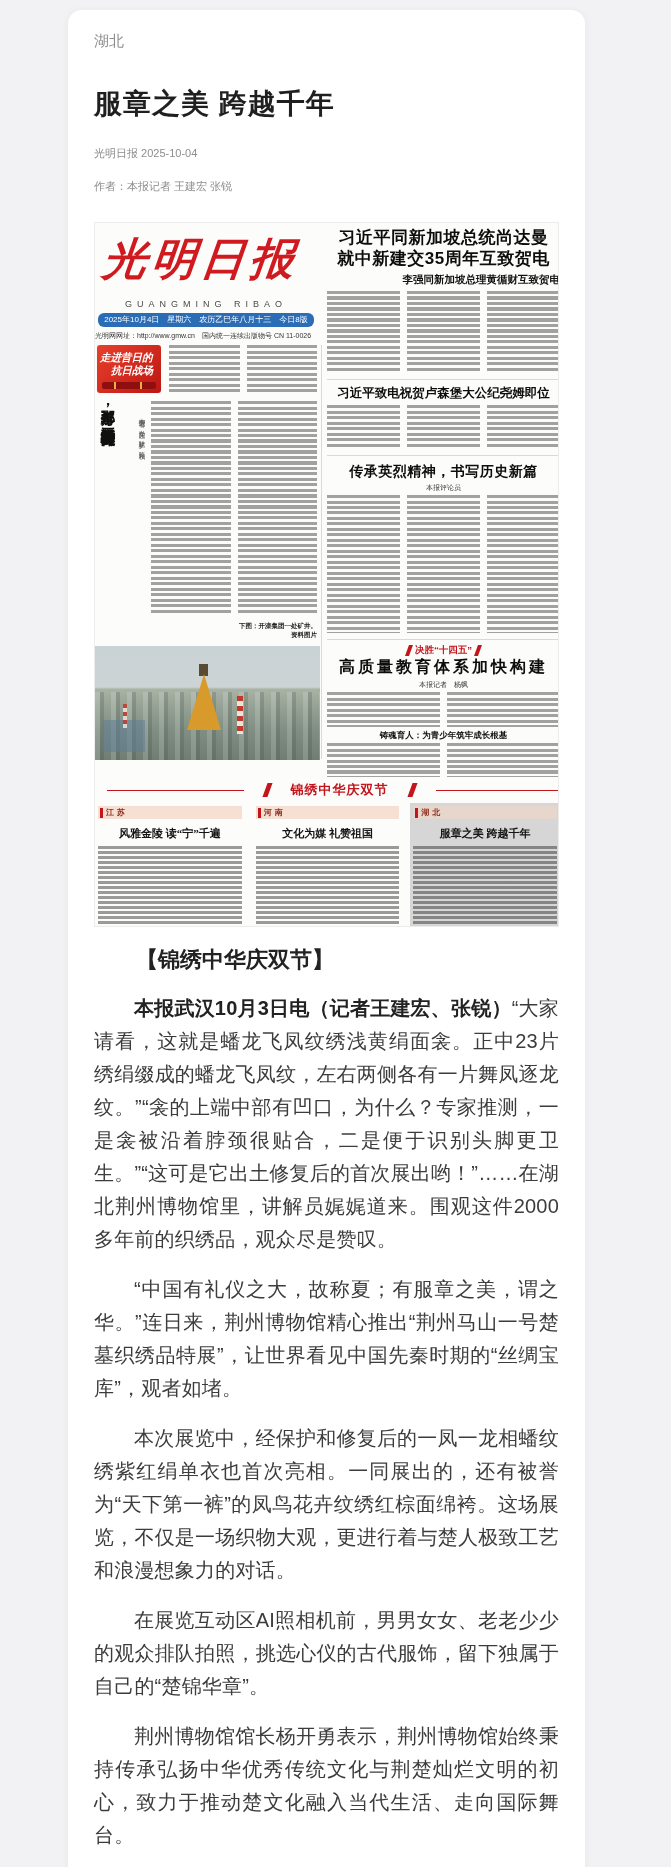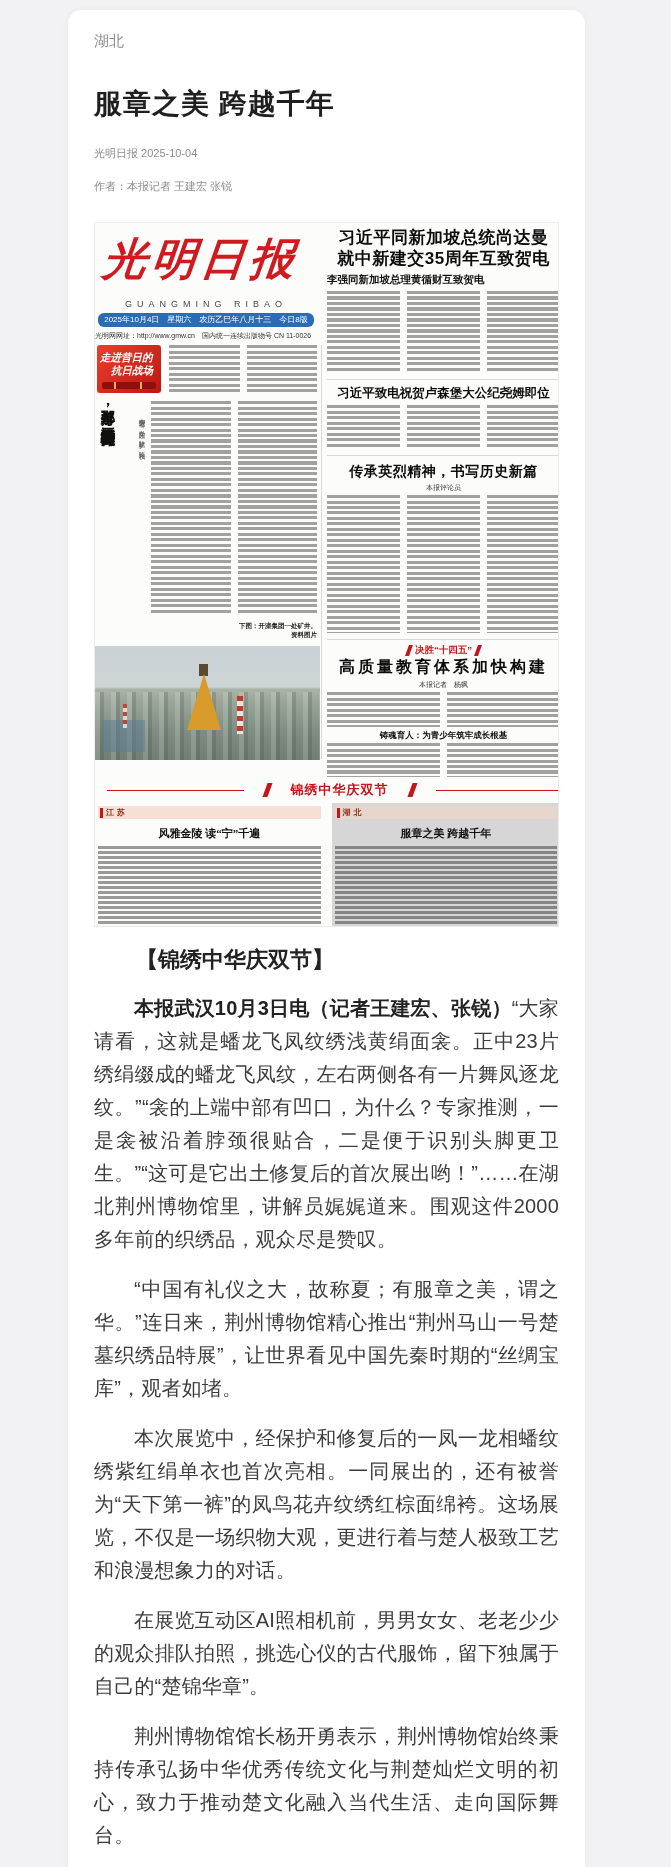--- a/index.html
+++ b/index.html
@@ -56,21 +56,21 @@
   .pf-tower{position:absolute;left:142px;top:50px;width:6px;height:38px;z-index:2;
     background:repeating-linear-gradient(180deg,#c23a2b 0 5px,#e8e4de 5px 10px);}
   .pf-crane{position:absolute;left:28px;top:58px;width:4px;height:24px;opacity:.85;z-index:2;
     background:repeating-linear-gradient(180deg,#c23a2b 0 4px,#e8e4de 4px 8px);}
   .pf-bldg{position:absolute;left:8px;top:74px;width:42px;height:32px;background:#5f7d96;opacity:.55;z-index:1;}
 
   .np-vdiv{left:226px;top:122px;width:1px;height:414px;background:#d9d9d9;}
   .np-right{position:absolute;left:232px;top:0;width:233px;height:705px;}
   .hl1{position:absolute;left:0;top:4px;width:233px;text-align:center;font-weight:900;
     font-size:17px;line-height:21px;color:#0d0d0d;letter-spacing:.5px;white-space:nowrap;}
-  .sub1{position:absolute;left:0;top:50px;width:233px;text-align:left;font-weight:700;
+  .sub1{position:absolute;left:0;top:50px;width:233px;text-align:right;font-weight:700;
     font-size:10.5px;color:#111;white-space:nowrap;}
   .rbody1{position:absolute;left:0;top:68px;width:233px;height:80px;}
   .hdiv{position:absolute;left:0;width:233px;height:1px;background:#d9d9d9;}
   .hl2{position:absolute;left:0;top:162px;width:233px;text-align:center;font-weight:900;
     font-size:12.5px;color:#0d0d0d;white-space:nowrap;}
   .rbody2{position:absolute;left:0;top:182px;width:233px;height:42px;}
   .hl3{position:absolute;left:0;top:240px;width:233px;text-align:center;
     font-family:"Liberation Serif","DejaVu Serif",serif;font-weight:900;font-size:14px;
     letter-spacing:.5px;color:#0d0d0d;white-space:nowrap;}
   .by3{position:absolute;left:0;top:260px;width:233px;text-align:center;font-size:7px;color:#333;}
@@ -215,20 +215,28 @@
 
     <div class="abs np-regions">
       <div class="rcol">
         <div class="rstrip">
           <span class="rbar"></span>
           <span class="rname">江苏</span>
         </div>
         <div class="rhl">风雅金陵 读“宁”千遍</div>
         <div class="rft"></div>
       </div>
+      <div class="rcol">
+        <div class="rstrip">
+          <span class="rbar"></span>
+          <span class="rname">河南</span>
+        </div>
+        <div class="rhl">文化为媒 礼赞祖国</div>
+        <div class="rft"></div>
+      </div>
       <div class="rcol hl-col">
         <div class="rstrip">
           <span class="rbar"></span>
           <span class="rname">湖北</span>
         </div>
         <div class="rhl">服章之美 跨越千年</div>
         <div class="rft"></div>
       </div>
     </div>
   </figure>

